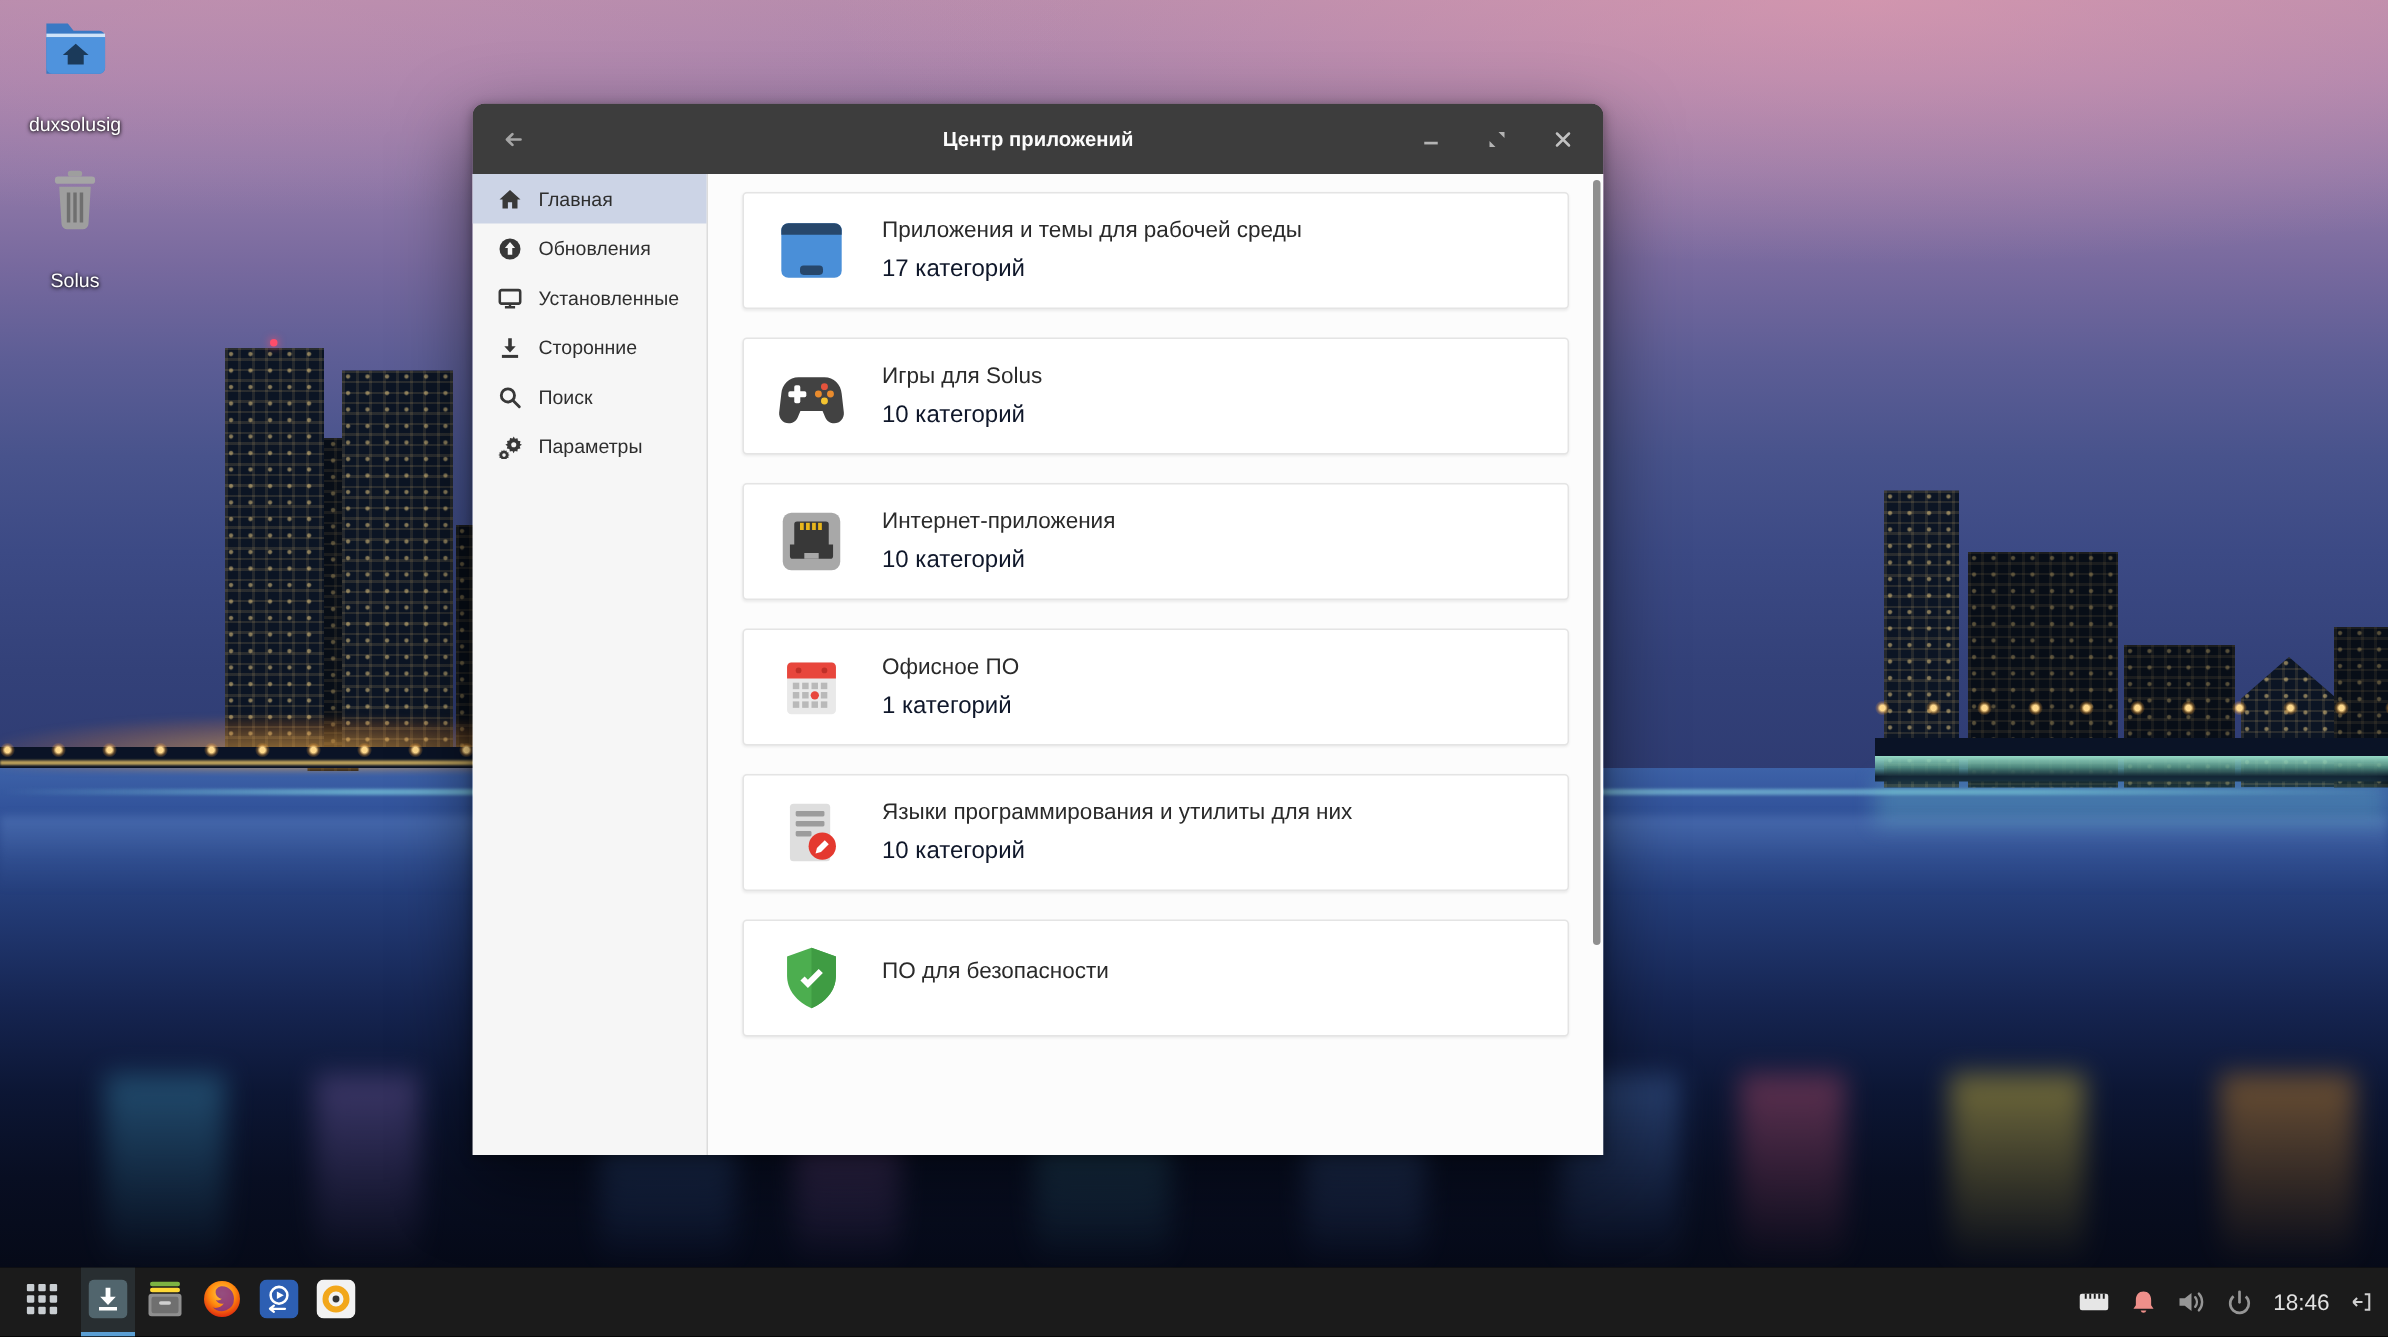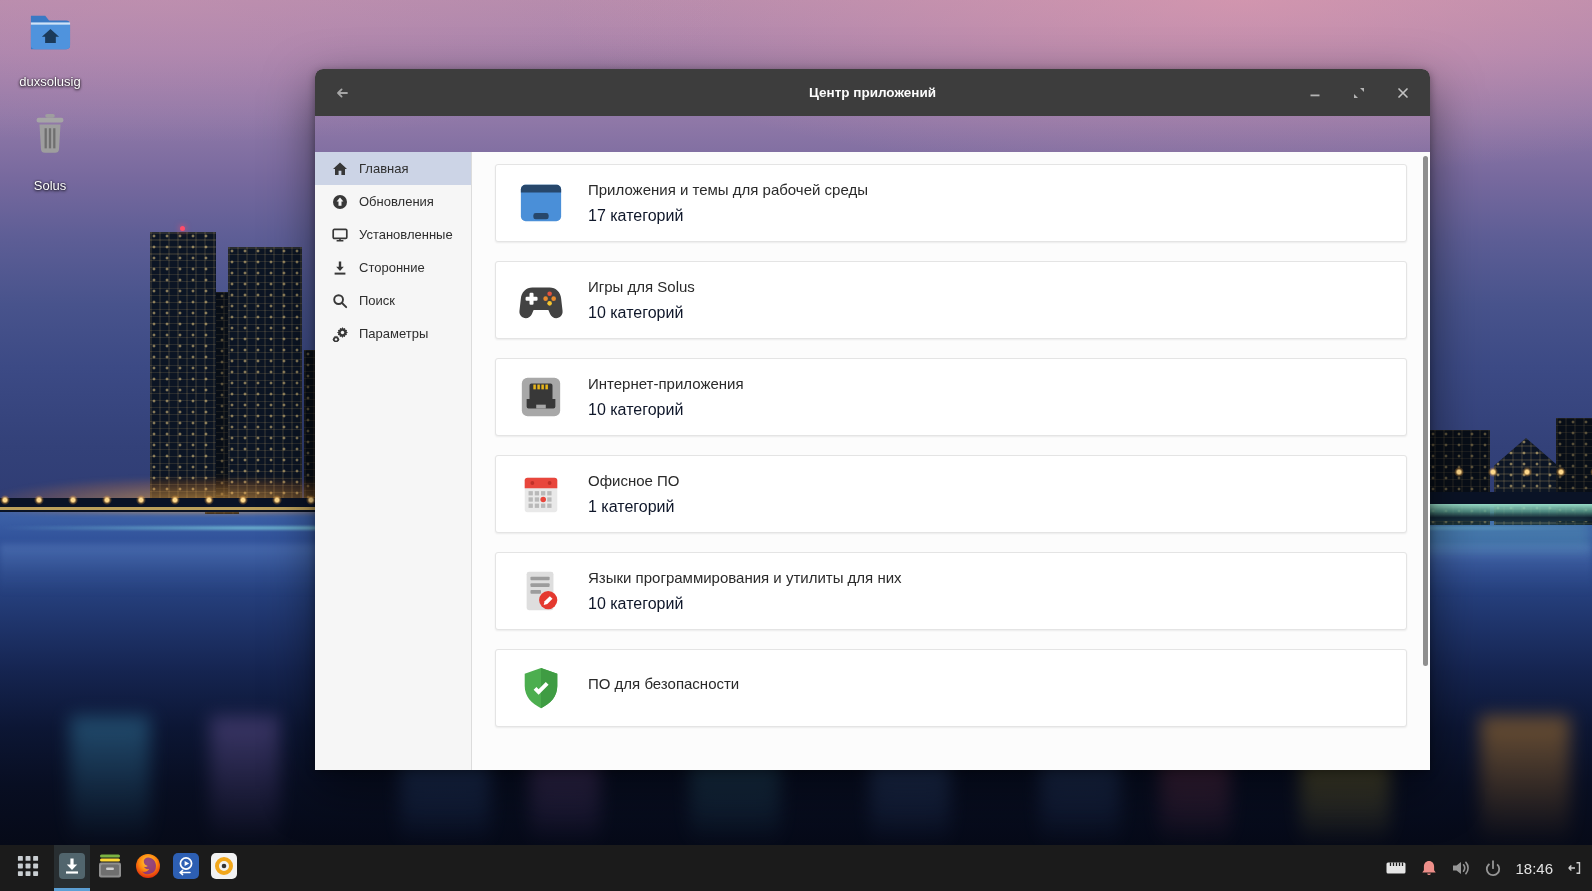--- a/index.html
+++ b/index.html
@@ -41,31 +41,31 @@
   .bridge { position:absolute; left:1250px; top:504px; width:342px; height:17px;
     background:linear-gradient(to bottom, rgba(160,230,208,.95), rgba(96,168,152,.75) 45%, #0a1526 80%); }
   .bridge-glow { position:absolute; left:1250px; top:520px; width:342px; height:30px; background:rgba(120,220,210,.25); filter:blur(7px); }
   .refl { position:absolute; top:716px; height:129px; filter:blur(9px); opacity:.6; }
 
   
   .desk-icon { position:absolute; width:96px; text-align:center; z-index:2; cursor:default; }
   .desk-icon .dlabel { margin-top:18px; font-size:13px; color:#fff; text-shadow:0 1px 3px rgba(0,0,0,.9), 0 0 2px rgba(0,0,0,.7); }
 
   
-  .window { position:absolute; left:315px; top:69px; width:1115px; height:701px; z-index:5;
+  .window { position:absolute; left:315px; top:69px; width:754px; height:701px; z-index:5;
     border-radius:8px 8px 0 0; box-shadow:0 18px 50px rgba(0,0,0,.5), 0 2px 8px rgba(0,0,0,.35); overflow:hidden;
     display:flex; flex-direction:column; }
   .titlebar { height:47px; flex:none; background:#3d3d3d; border-radius:8px 8px 0 0;
     display:flex; align-items:center; position:relative; padding:0 16px; }
   .tb-title { position:absolute; left:0; right:0; text-align:center; color:#fcfcfc; font-size:13.5px; font-weight:bold; pointer-events:none; }
   .tb-btn { width:22px; height:22px; border:none; background:transparent; display:flex; align-items:center; justify-content:center; cursor:pointer; }
   .tb-back { margin-right:auto; }
   .tb-ctrls { margin-left:auto; display:flex; gap:22px; z-index:1; }
 
-  .wbody { flex:1; display:flex; position:relative; background:#fcfcfc; min-height:0;margin-top:36px; }
+  .wbody { flex:1; display:flex; position:relative; background:#fcfcfc; min-height:0; }
   .sidebar { width:157px; flex:none; background:#f6f6f6; border-right:1px solid #dcdcdc; padding-top:0; }
   .side-item { height:33px; display:flex; align-items:center; padding-left:17px; gap:11px; font-size:13px; color:#2e2e2e; cursor:pointer; }
   .side-item.selected { background:#ccd4e6; }
   .sicon { width:16px; height:16px; flex:none; display:flex; }
 
   .content { flex:1; padding-top:12px; overflow:hidden; position:relative; }
   .card { height:78px; margin:0 23px 19px 23px; background:#fff; border:1px solid #e4e4e4; border-radius:3px;
     box-shadow:0 1px 2px rgba(0,0,0,.07); display:flex; align-items:center; padding-left:22px; cursor:pointer; }
   .card-icon { width:46px; height:46px; flex:none; margin-right:24px; display:flex; }
   .card-title { font-size:15px; color:#2a2a2a; margin-bottom:9px; }

